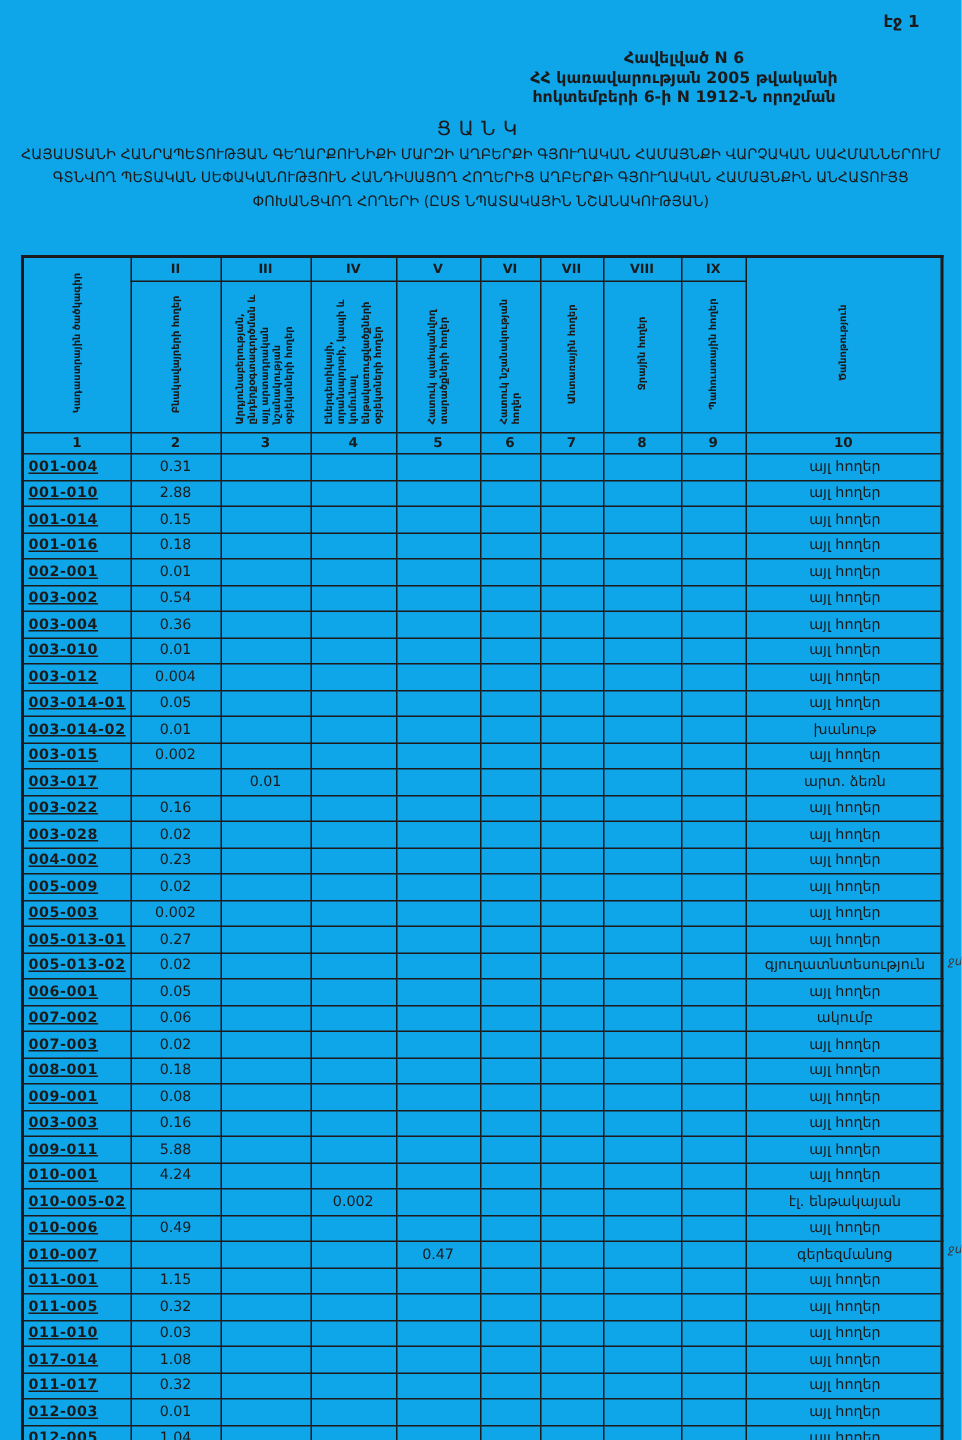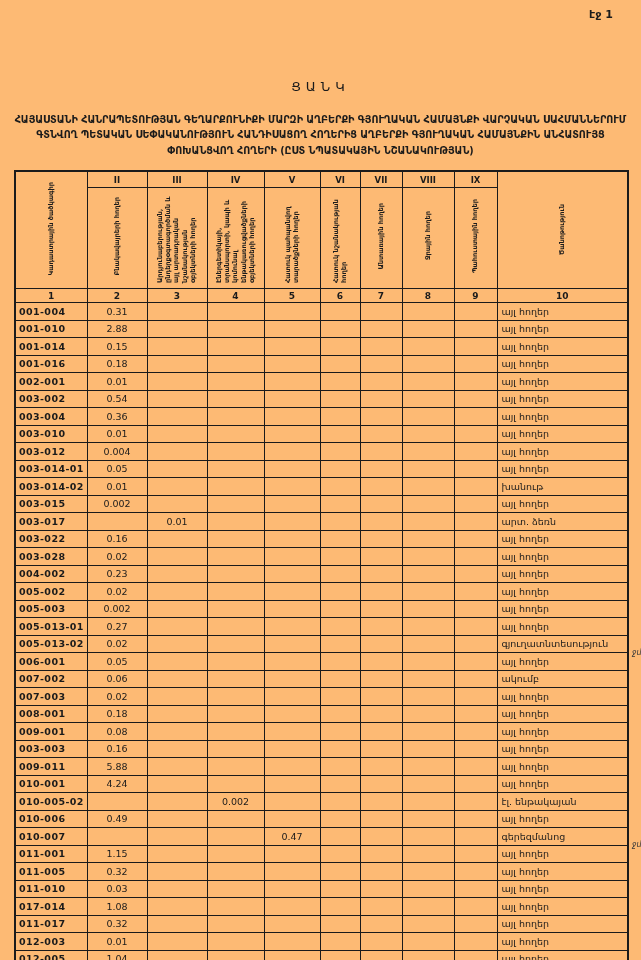--- a/index.html
+++ b/index.html
@@ -1,39 +1,39 @@
 <!DOCTYPE html>
 <html><head>
 <meta charset="utf-8">
 <style>
   html,body{margin:0;padding:0;background:#d8d8d4;}
   .page{
     position:relative;
     width:641px;height:960px;
     margin:0 auto;
-    background:#fdba74;
+    background:#0ea5e9;
     font-family:"DejaVu Sans", sans-serif;
     color:#1b1b1b;
     overflow:hidden;
   }
   .page-marker{
     position:absolute;top:8px;right:28px;
     font-size:11px;font-weight:bold;
   }
   .appendix-block{
     position:absolute;top:33px;left:278px;width:356px;
     text-align:center;font-size:10.5px;font-weight:bold;line-height:1.25;
   }
   .doc-title{
     position:absolute;top:79px;left:0;width:641px;
     text-align:center;font-size:13px;font-weight:normal;letter-spacing:5px;
   }
   .doc-subtitle{
     position:absolute;top:96px;left:8px;width:625px;
-    text-align:center;font-size:9.6px;font-weight:bold;line-height:1.6;margin-top:16px;
+    text-align:center;font-size:9.6px;font-weight:normal;line-height:1.6;
   }
   table.land-table{
     position:absolute;top:170px;left:14px;
     width:613px;
     border-collapse:collapse;
     table-layout:fixed;
     border:2px solid #1b1b1b;
   }
   .land-table th,.land-table td{
     border:1px solid #1b1b1b;
@@ -52,37 +52,42 @@
     line-height:1.25;
     max-height:94px;
     text-align:left;
     white-space:normal;
   }
   tbody.data-body td{
     height:16.5px;
     font-size:9.5px;
     line-height:1;
   }
-  td.code-cell{font-weight:600;letter-spacing:0.4px;padding-left:3px;}
+  td.code-cell{font-weight:600;letter-spacing:0.4px;padding-left:3px;text-decoration:underline;}
   td.value-cell{text-align:center;}
-  td.note-cell{padding-left:4px;position:relative;}
+  td.note-cell{padding-left:4px;position:relative;text-align:center;}
   .margin-mark{
     position:absolute;
-    left:100%;margin-left:5px;top:13px;
+    left:100%;margin-left:5px;top:1px;
     font-size:8px;font-style:italic;color:#3a3a3a;
     white-space:nowrap;
   }
 </style>
 </head>
 <body>
 
 <div class="page">
 
   <div class="page-marker">էջ 1</div>
 
+  <div class="appendix-block">
+    <div>Հավելված N 6</div>
+    <div>ՀՀ կառավարության 2005 թվականի</div>
+    <div>հոկտեմբերի 6-ի N 1912-Ն որոշման</div>
+  </div>
 
   <div class="doc-title">ՑԱՆԿ</div>
 
   <div class="doc-subtitle">ՀԱՅԱՍՏԱՆԻ ՀԱՆՐԱՊԵՏՈՒԹՅԱՆ ԳԵՂԱՐՔՈՒՆԻՔԻ ՄԱՐԶԻ ԱՂԲԵՐՔԻ ԳՅՈՒՂԱԿԱՆ ՀԱՄԱՅՆՔԻ ՎԱՐՉԱԿԱՆ ՍԱՀՄԱՆՆԵՐՈՒՄ ԳՏՆՎՈՂ ՊԵՏԱԿԱՆ ՍԵՓԱԿԱՆՈՒԹՅՈՒՆ ՀԱՆԴԻՍԱՑՈՂ ՀՈՂԵՐԻՑ ԱՂԲԵՐՔԻ ԳՅՈՒՂԱԿԱՆ ՀԱՄԱՅՆՔԻՆ ԱՆՀԱՏՈՒՅՑ ՓՈԽԱՆՑՎՈՂ ՀՈՂԵՐԻ (ԸՍՏ ՆՊԱՏԱԿԱՅԻՆ ՆՇԱՆԱԿՈՒԹՅԱՆ)</div>
 
   <table class="land-table">
     <colgroup>
       <col style="width:72px">
         <col style="width:60px">
         <col style="width:60px">
@@ -317,21 +322,21 @@
           <td class="value-cell"></td>
           <td class="value-cell"></td>
           <td class="value-cell"></td>
           <td class="value-cell"></td>
           <td class="value-cell"></td>
           <td class="value-cell"></td>
           <td class="value-cell"></td>
           <td class="note-cell">այլ հողեր</td>
         </tr>
         <tr>
-          <td class="code-cell">005-002</td>
+          <td class="code-cell">005-009</td>
           <td class="value-cell">0.02</td>
           <td class="value-cell"></td>
           <td class="value-cell"></td>
           <td class="value-cell"></td>
           <td class="value-cell"></td>
           <td class="value-cell"></td>
           <td class="value-cell"></td>
           <td class="value-cell"></td>
           <td class="note-cell">այլ հողեր</td>
         </tr>

